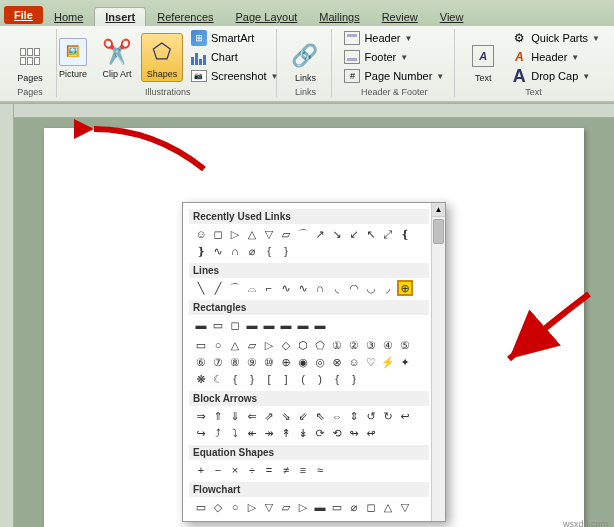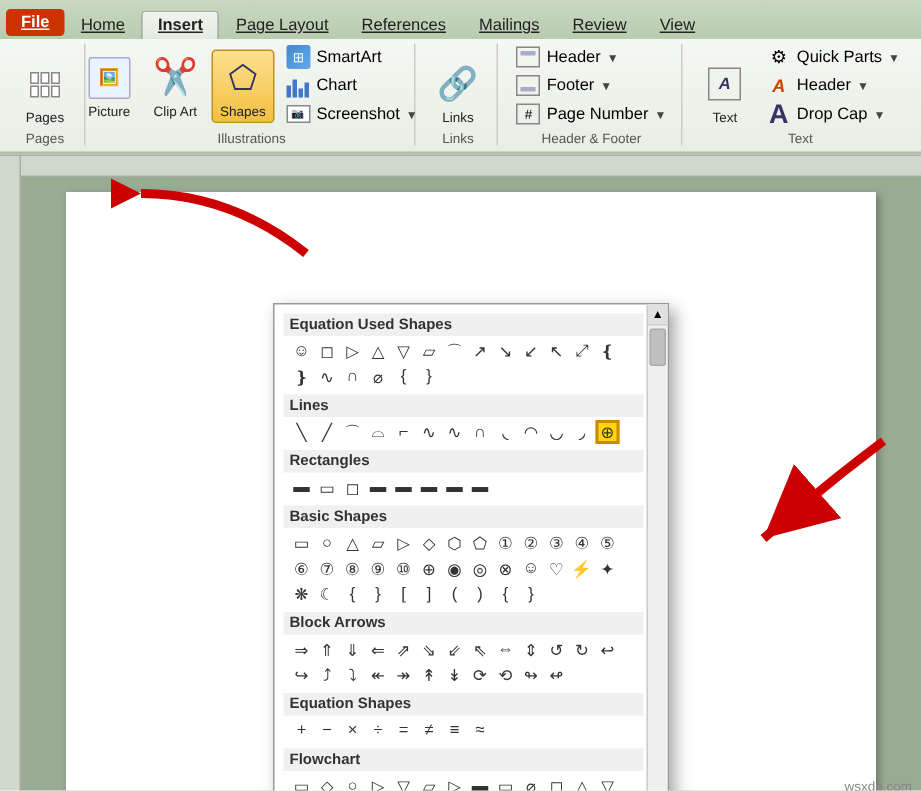--- a/index.html
+++ b/index.html
@@ -76,22 +76,22 @@
     .wsxdn { position: absolute; bottom: 4px; right: 6px; font-size: 9px; color: #888; }
   </style>
 </head>
 <body>
 
 <div class="ribbon">
   <div class="tab-bar">
     <div class="tab file">File</div>
     <div class="tab">Home</div>
     <div class="tab active">Insert</div>
+    <div class="tab">References</div>
     <div class="tab">Page Layout</div>
-    <div class="tab">References</div>
     <div class="tab">Mailings</div>
     <div class="tab">Review</div>
     <div class="tab">View</div>
   </div>
 
   <div class="ribbon-content">
 
     <div class="ribbon-group">
       <div class="group-buttons">
         <div class="btn-large">
@@ -251,21 +251,21 @@
         <marker id="arrowhead-l" markerWidth="8" markerHeight="8" refX="0" refY="4" orient="auto">
           <polygon points="8 0, 0 4, 8 8" fill="#cc0000"></polygon>
         </marker>
       </defs>
       <path d="M130,60 Q80,20 20,20" stroke="#cc0000" stroke-width="6" fill="none" marker-end="url(#arrowhead-l)"></path>
     </svg>
 
     <div class="dropdown-wrapper">
       <div class="dropdown-inner">
 
-        <div class="section-label">Equation Used Shapes</div>
+        <div class="section-label">Recently Used Links</div>
         <div class="shapes-grid">
           <div class="shape-item">☺</div>
           <div class="shape-item">◻</div>
           <div class="shape-item">▷</div>
           <div class="shape-item">△</div>
           <div class="shape-item">▽</div>
           <div class="shape-item">▱</div>
           <div class="shape-item">⌒</div>
           <div class="shape-item">↗</div>
           <div class="shape-item">↘</div>
@@ -303,21 +303,20 @@
           <div class="shape-item">▬</div>
           <div class="shape-item">▭</div>
           <div class="shape-item">◻</div>
           <div class="shape-item">▬</div>
           <div class="shape-item">▬</div>
           <div class="shape-item">▬</div>
           <div class="shape-item">▬</div>
           <div class="shape-item">▬</div>
         </div>
 
-        <div class="section-label">Basic Shapes</div>
         <div class="shapes-grid">
           <div class="shape-item">▭</div>
           <div class="shape-item">○</div>
           <div class="shape-item">△</div>
           <div class="shape-item">▱</div>
           <div class="shape-item">▷</div>
           <div class="shape-item">◇</div>
           <div class="shape-item">⬡</div>
           <div class="shape-item">⬠</div>
           <div class="shape-item">①</div>

